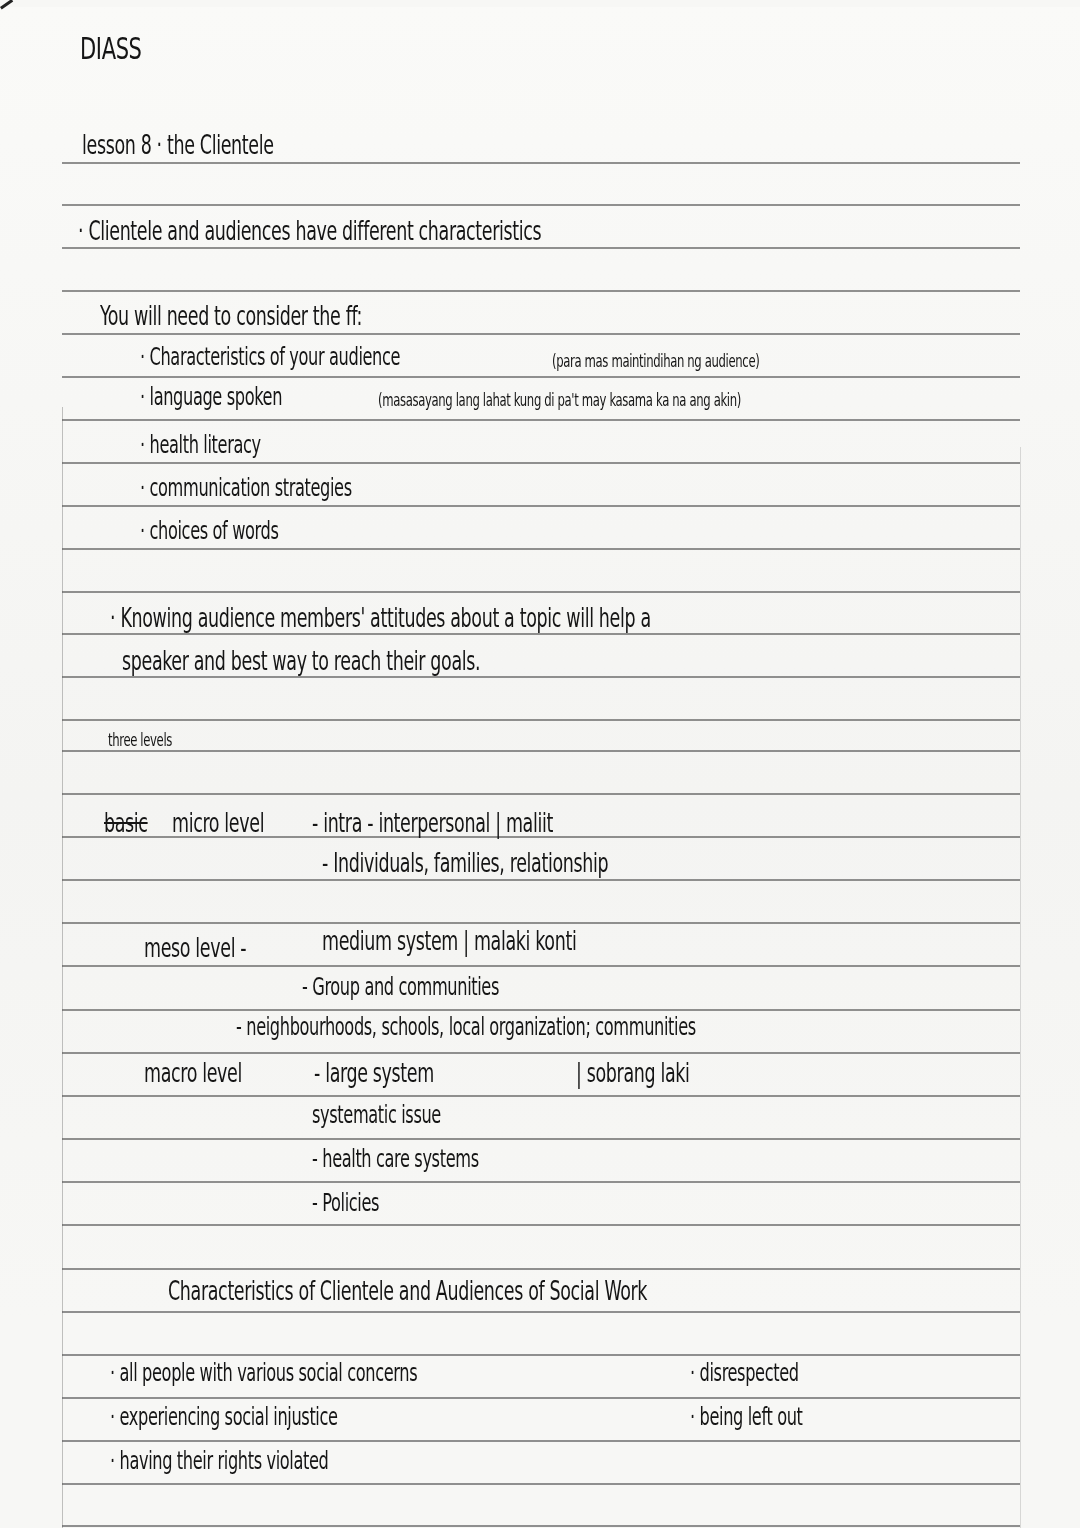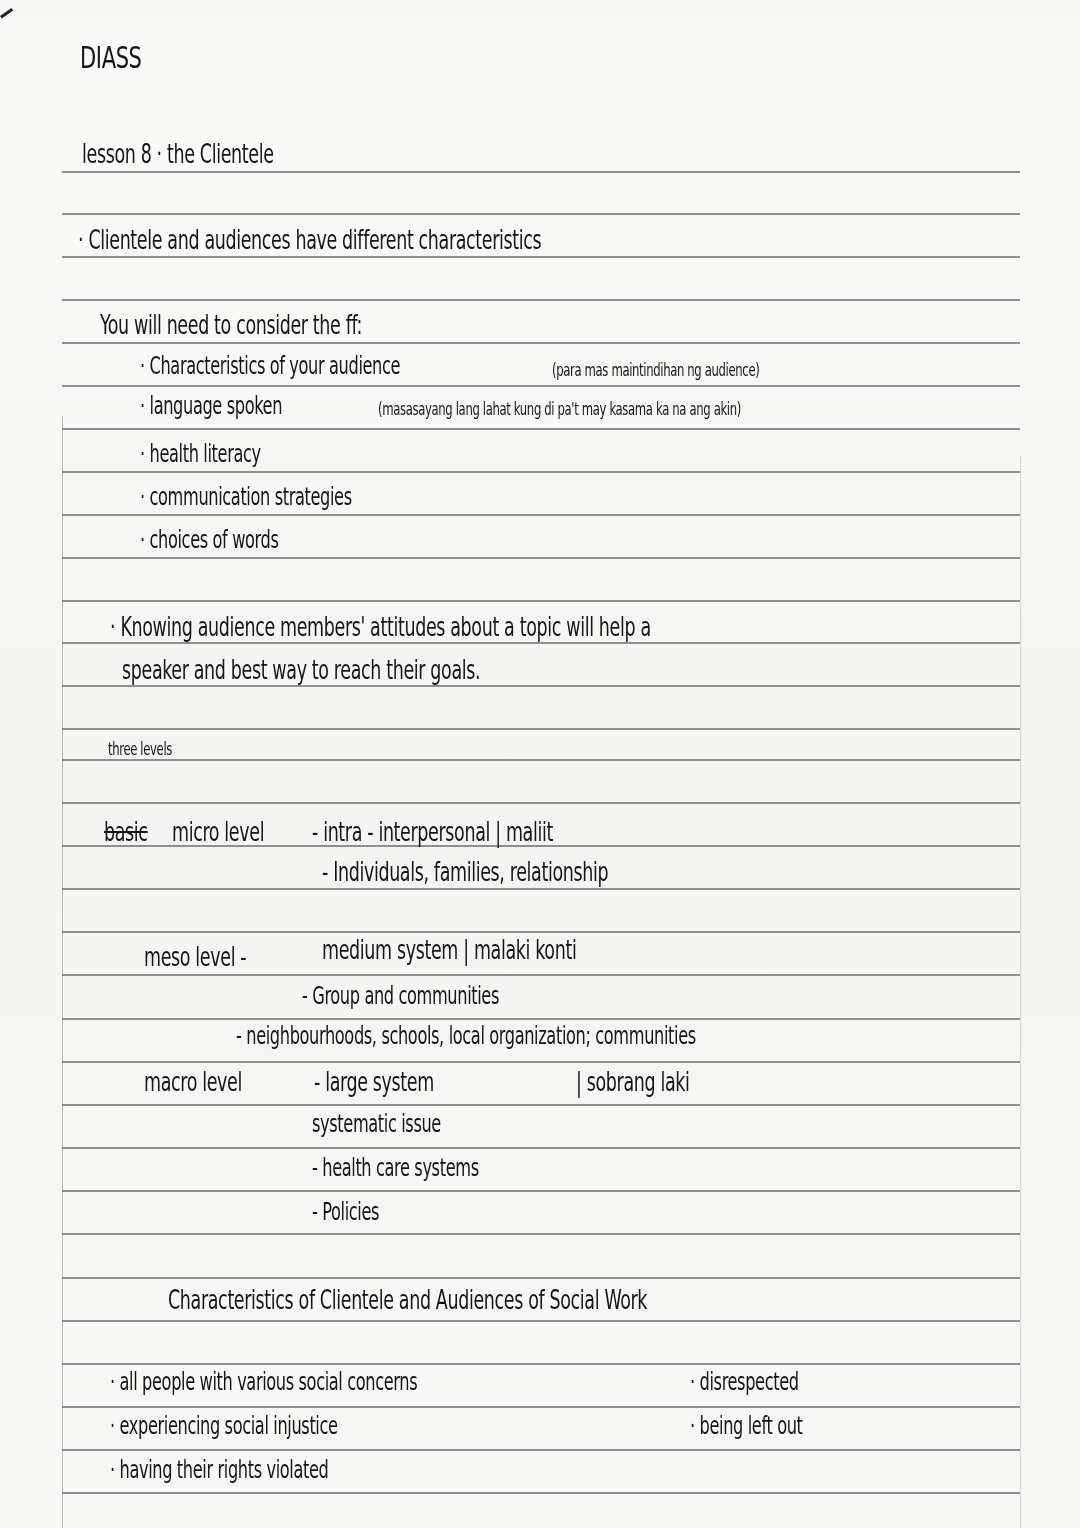--- a/index.html
+++ b/index.html
@@ -3,21 +3,21 @@
   <meta charset="utf-8">
   <style>
     html, body { margin: 0; padding: 0; }
     body {
       width: 1080px; height: 1528px; position: relative; overflow: hidden;
       background: #f7f7f5;
       font-family: "DejaVu Sans", sans-serif;
       color: #1a1a1a;
     }
     .page {
-      position: absolute; left: 0; top: 16px; width: 1080px; height: 1312px;
+      position: absolute; left: 0; top: 7px; width: 1080px; height: 1312px;
       background: linear-gradient(180deg, #fafaf8 0%, #f4f4f2 60%, #f7f7f5 100%);
     }
     .rule {
       position: absolute; left: 62px; width: 958px; height: 2px;
       background: #3a3a3a; opacity: 0.55;
     }
     .margin-line {
       position: absolute; left: 62px; top: 400px; width: 1px; height: 1128px;
       background: #555; opacity: 0.35;
     }

